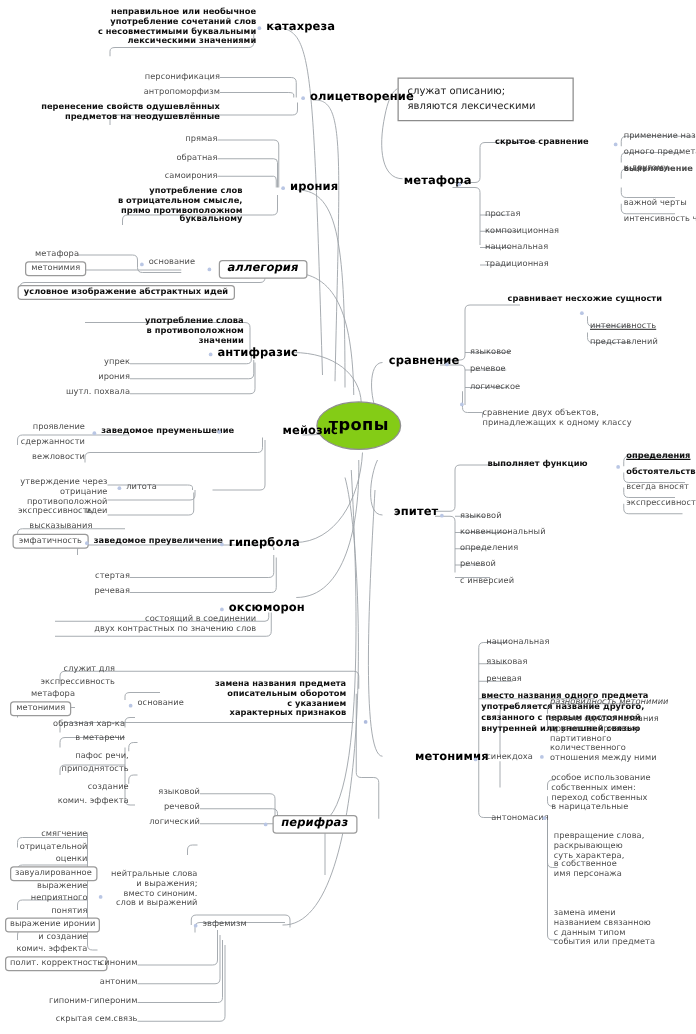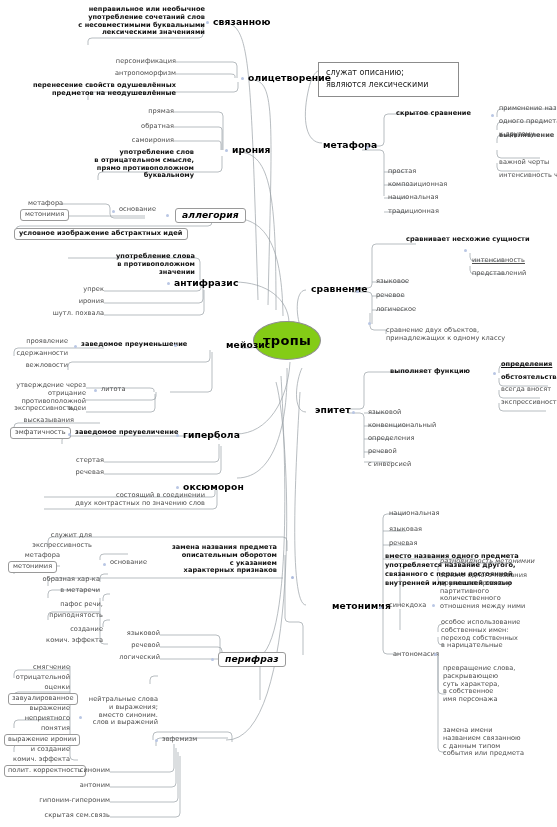--- a/index.html
+++ b/index.html
@@ -232,21 +232,21 @@
   <div class="n plainbox ml" style="left:318px;top:62px;width:125px;">
     <span style="white-space:pre-line;">служат описанию;
 являются лексическими</span>
   </div>
 
   <div class="n desc ml r" style="left:60px;top:6px;width:145px;white-space:pre-line;">неправильное или необычное
 употребление сочетаний слов
 с несовместимыми буквальными
 лексическими значениями</div>
   <div class="dot" style="left:206px;top:21px;"></div>
-  <div class="n title" style="left:213px;top:17px;">связанною</div>
+  <div class="n title" style="left:213px;top:17px;">катахреза</div>
 
   <div class="n leaf r" style="left:96px;top:58px;width:80px;">персонификация</div>
   <div class="n leaf r" style="left:96px;top:70px;width:80px;">антропоморфизм</div>
   <div class="n desc ml r" style="left:25px;top:82px;width:151px;white-space:pre-line;">перенесение свойств одушевлённых
 предметов на неодушевлённые</div>
   <div class="dot" style="left:241px;top:77px;"></div>
   <div class="n title" style="left:248px;top:73px;">олицетворение</div>
 
   <div class="n leaf r" style="left:110px;top:108px;width:64px;">прямая</div>
   <div class="n leaf r" style="left:110px;top:123px;width:64px;">обратная</div>

